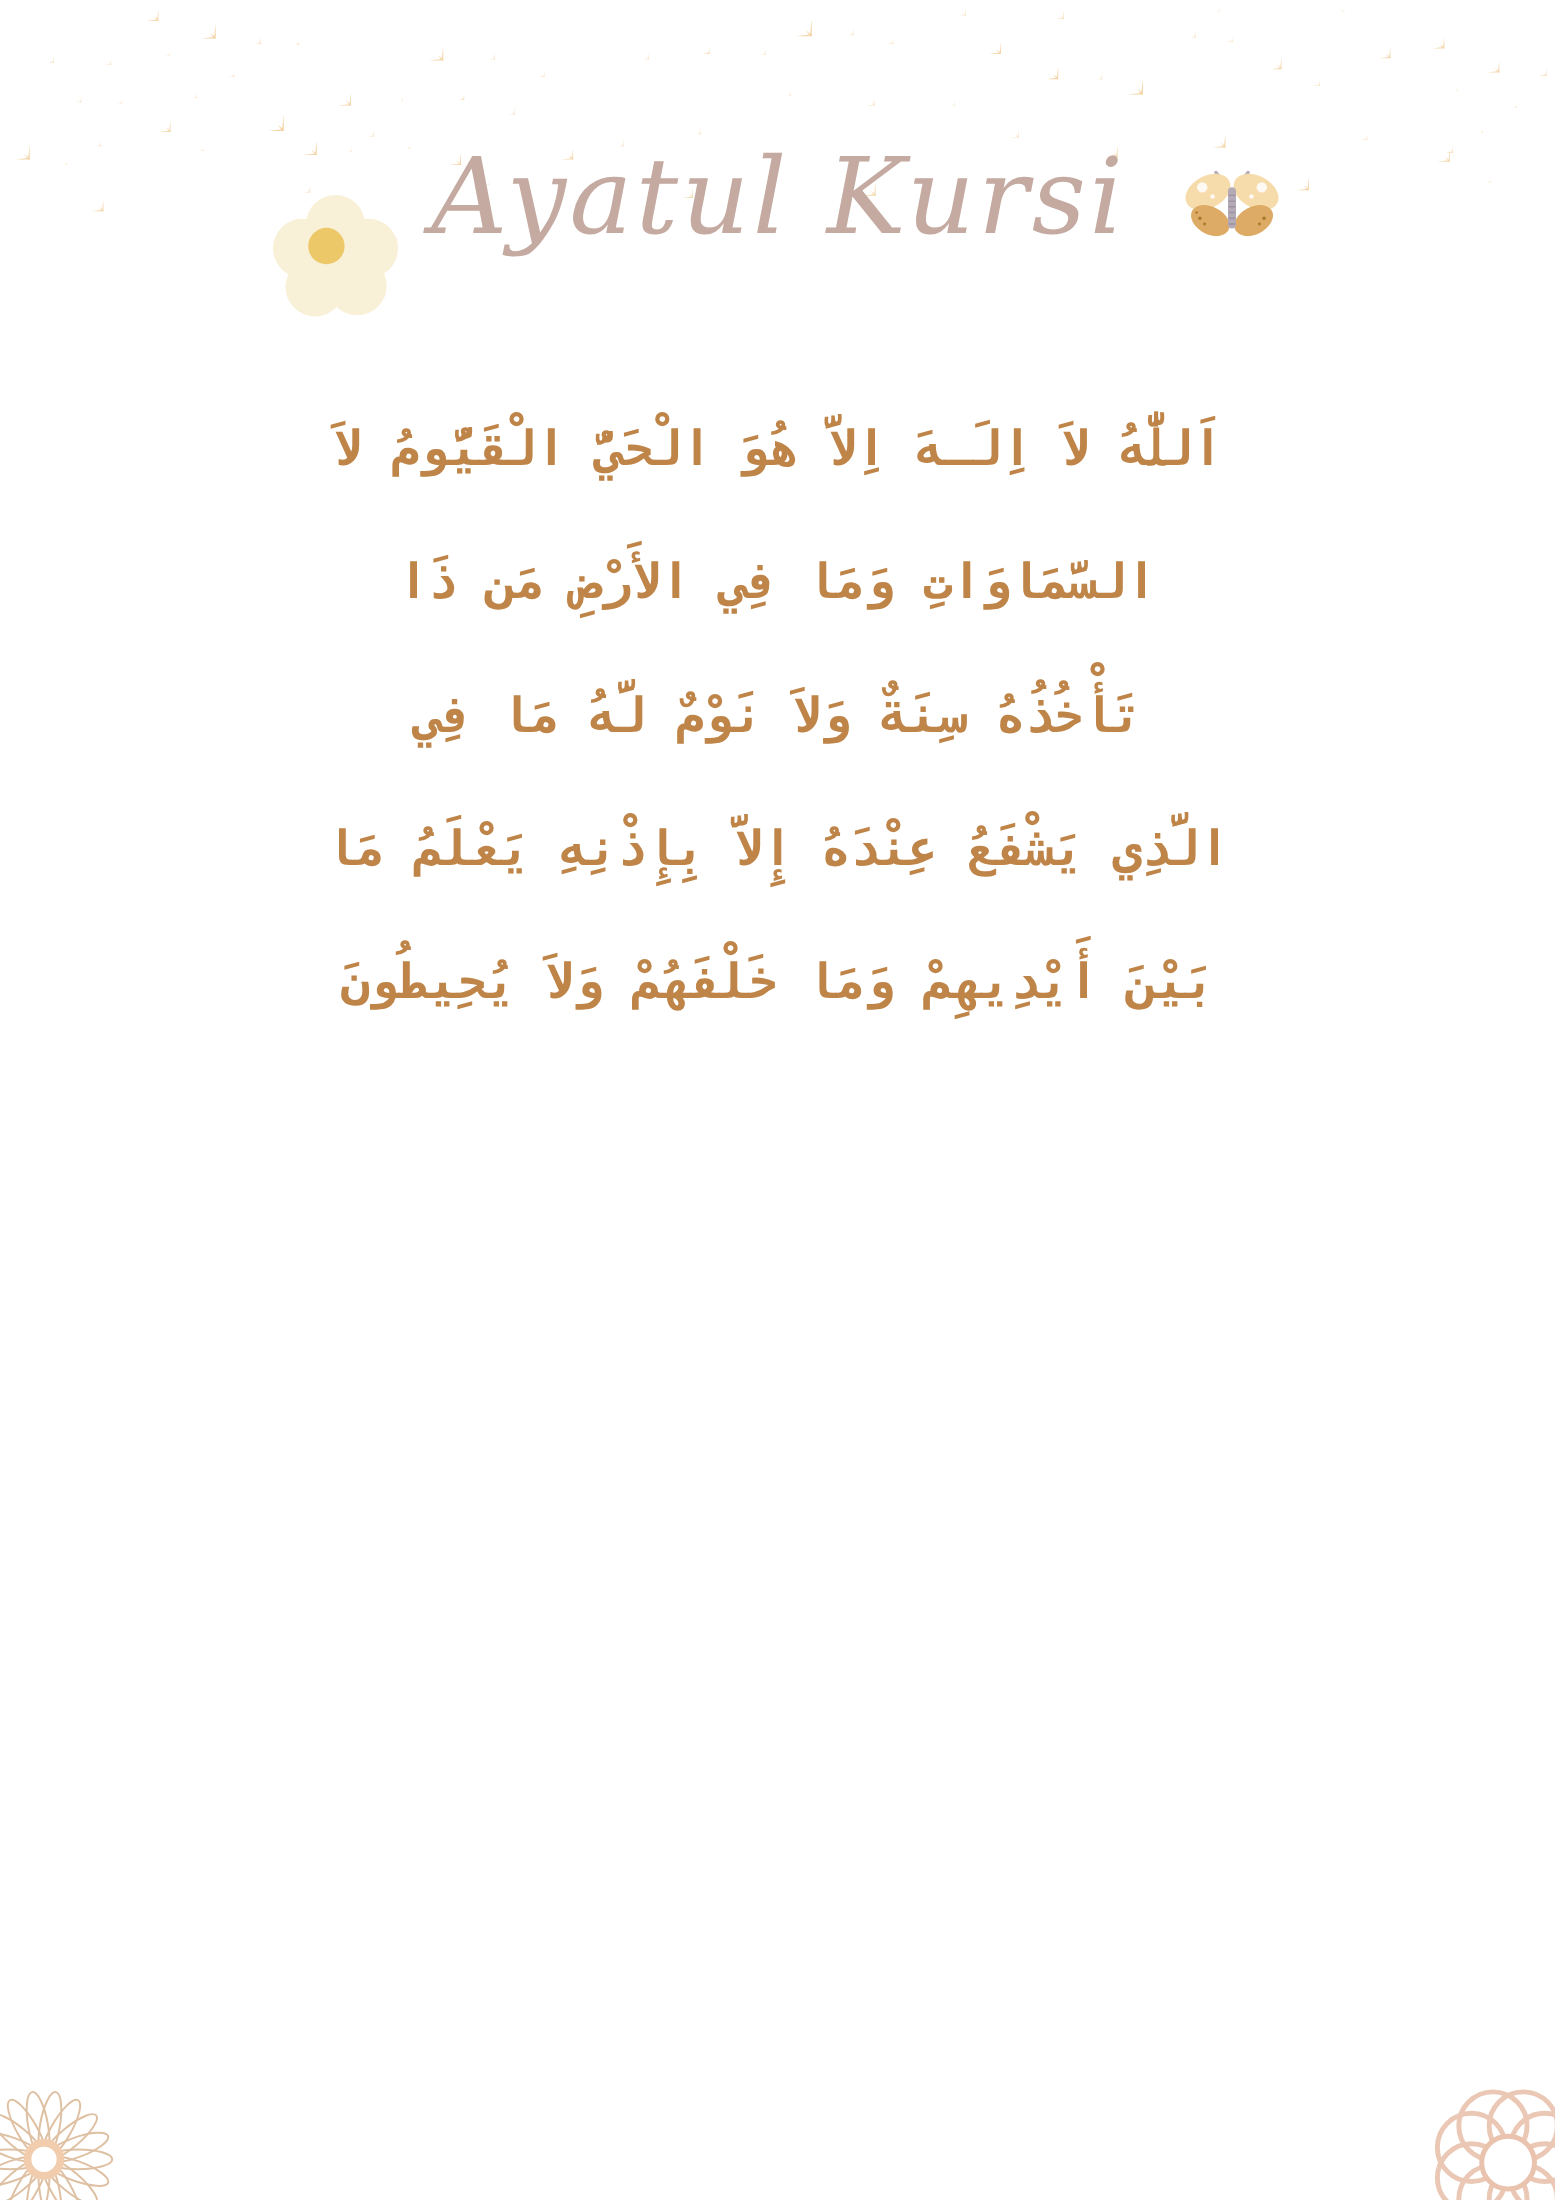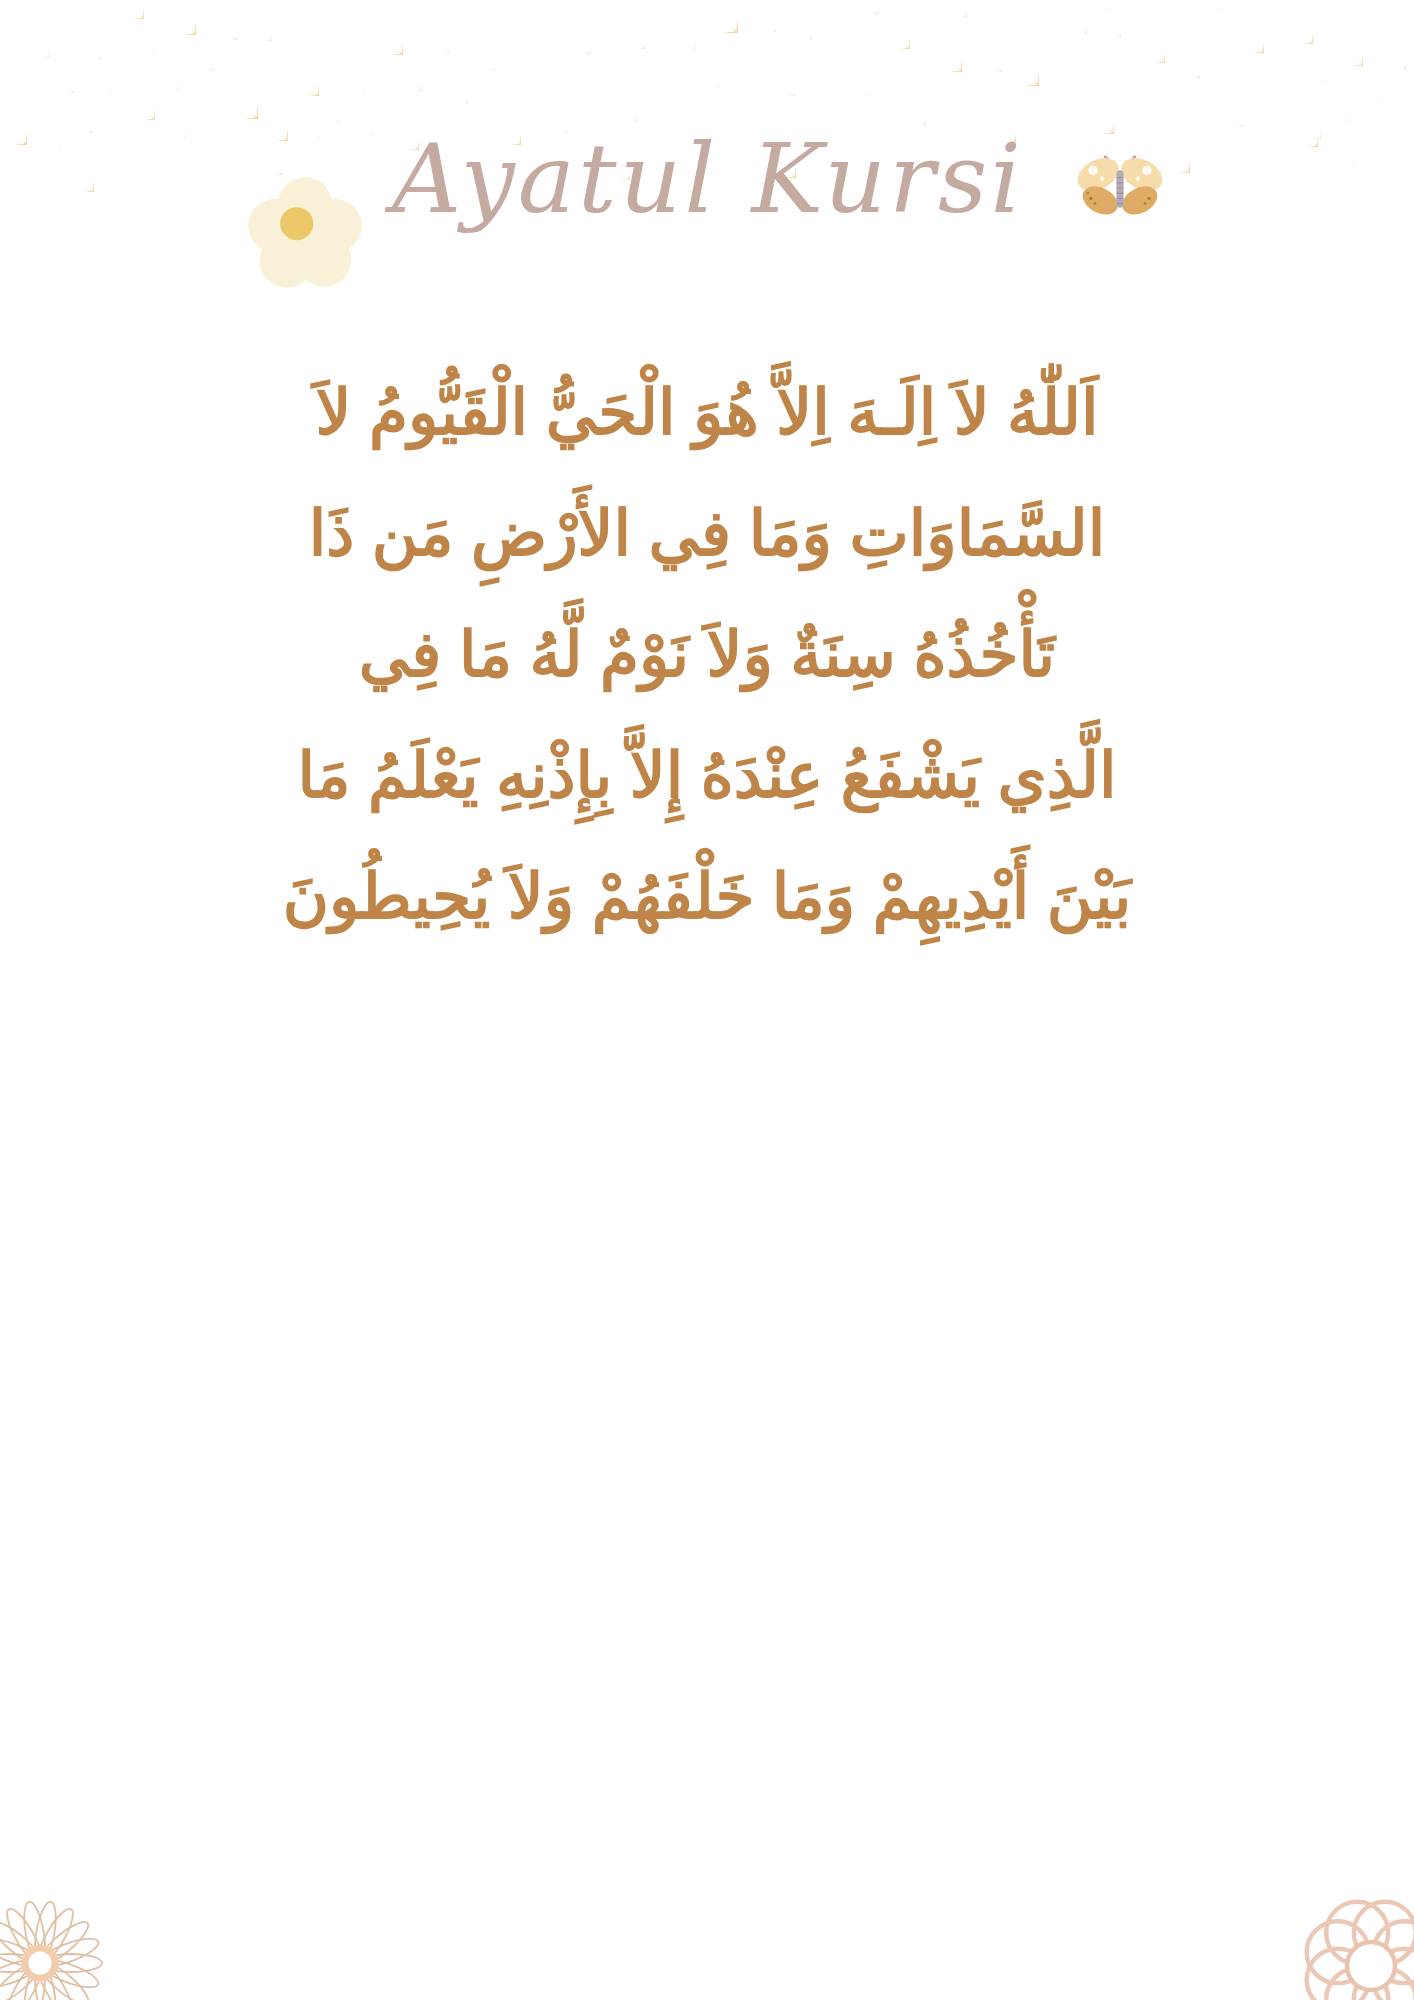--- a/index.html
+++ b/index.html
@@ -28,22 +28,22 @@
     color:var(--title-color,#c4aaa0);
   }
   
   .verse{
     position:absolute;left:60px;right:60px;top:352px;
     direction:rtl;text-align:center;
     color:var(--verse-color,#bf8448);
     font-weight:bold;
   }
   .verse-line{
-    font-size:63px;line-height:121px;
-    font-family:Liberation Sans, sans-serif;
+    font-size:44px;line-height:121px;
+    font-family:Liberation Mono, monospace;
   }
   
   .corner{position:absolute;}
   .corner-left{left:-30px;top:1893px;width:140px;height:140px;}
   .corner-right{left:1301px;top:1896px;width:140px;height:140px;}
   .spiro{stroke:var(--spiro-stroke,#d9b593);fill:none;stroke-width:1.8;opacity:.85;}
   .ringflower{stroke:var(--ring-stroke,#e9c3ad);fill:none;stroke-width:4.5;opacity:.9;}
   .defs{position:absolute;width:0;height:0;overflow:hidden;}
 </style>
 </head>

